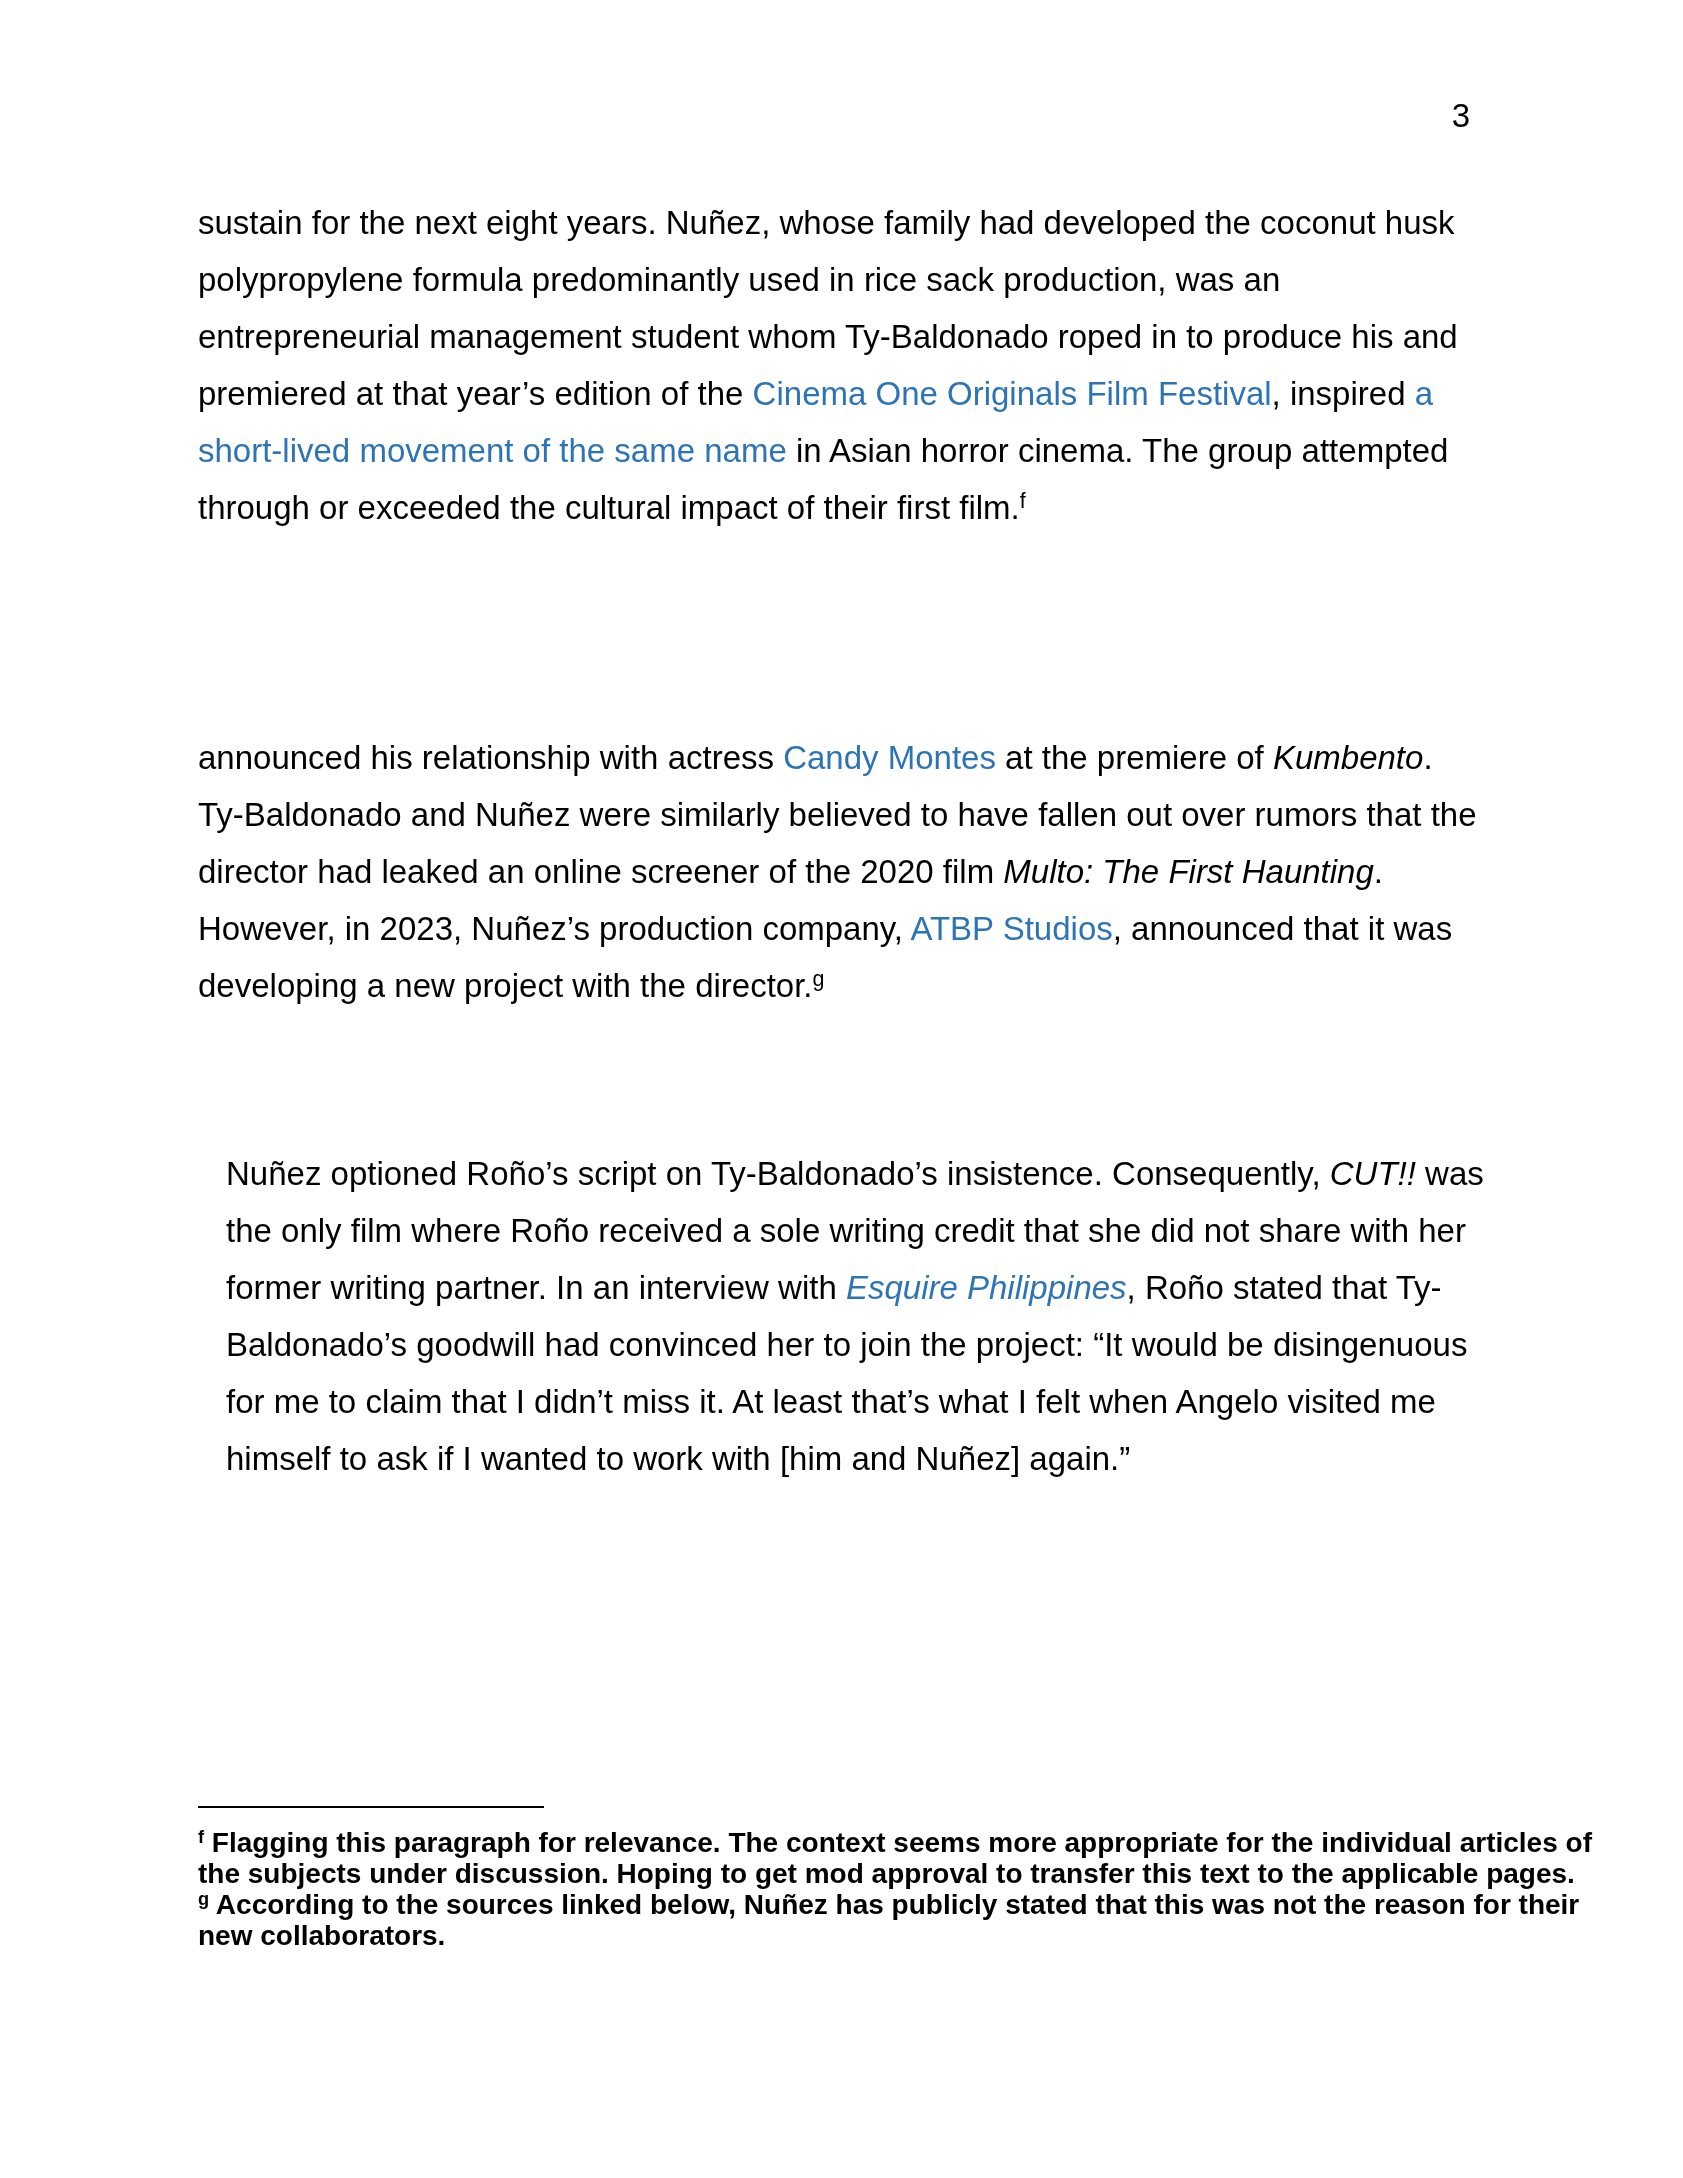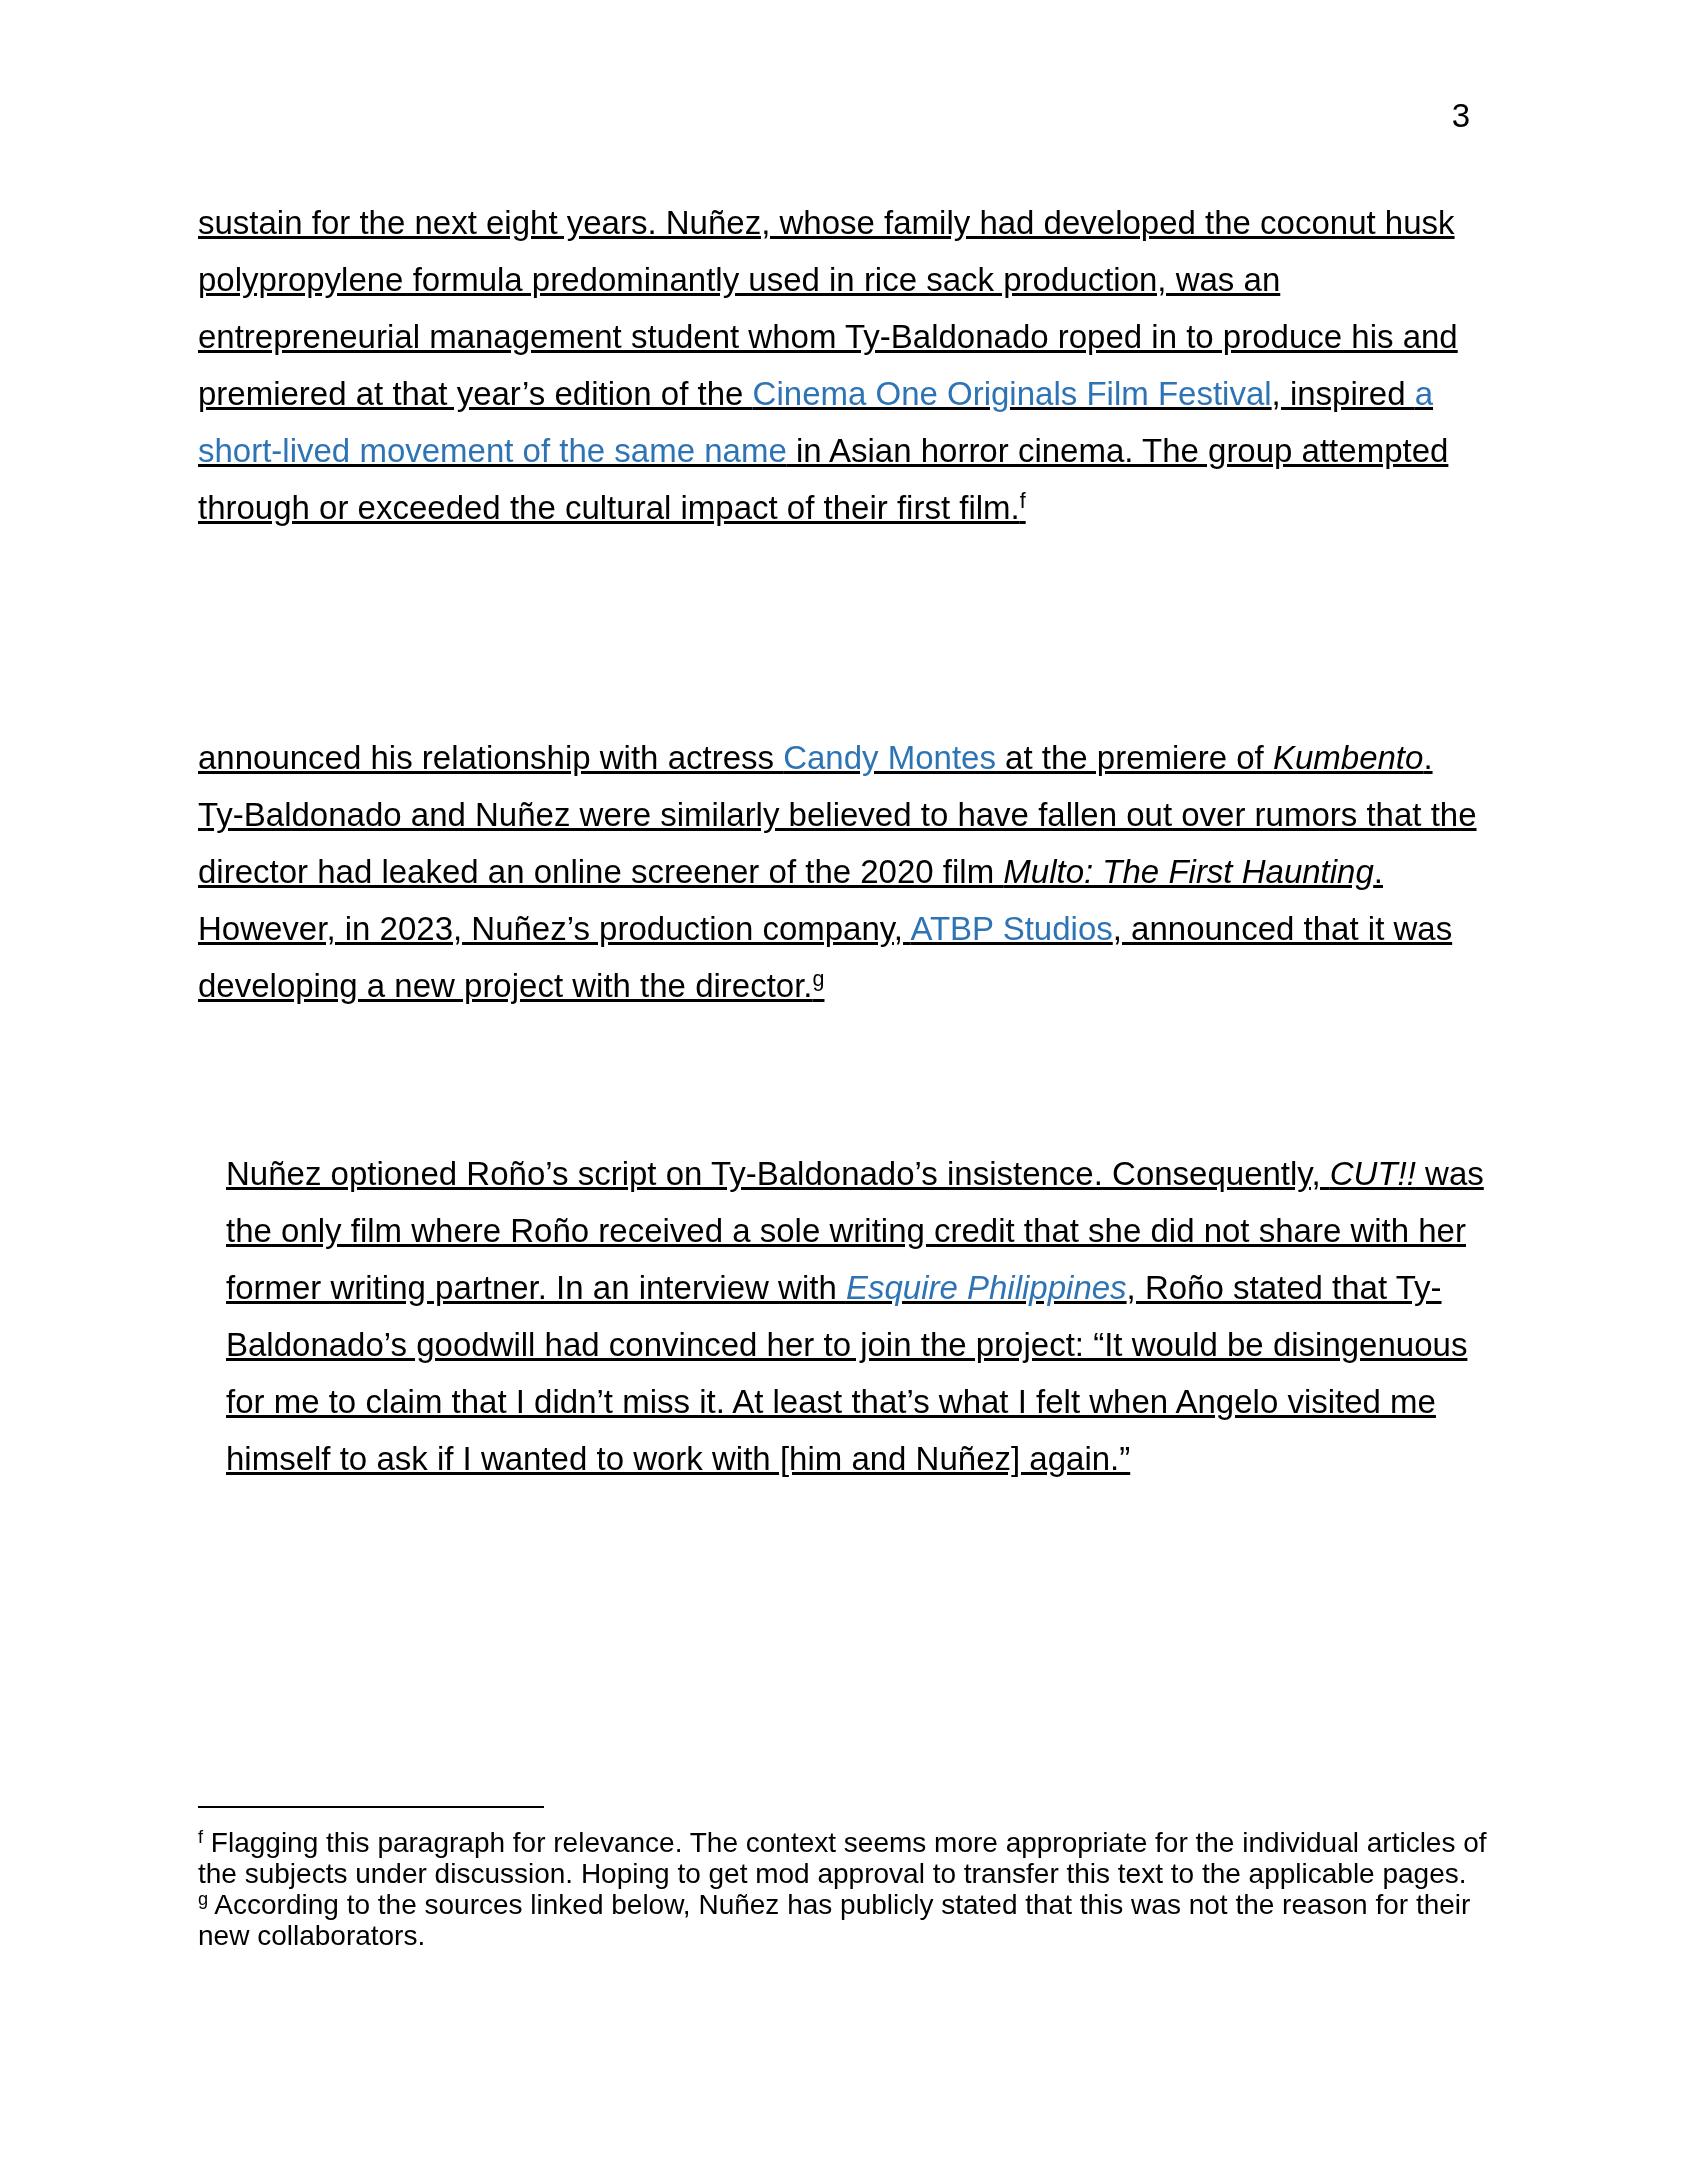--- a/index.html
+++ b/index.html
@@ -29,38 +29,38 @@
   .para{
     position:absolute;
     left:198px;
     width:1386px;
   }
   .para .line{
     height:57px;
     line-height:57px;
     font-size:33px;
     white-space:pre;
-    text-decoration:underline;
   }
   .para-1{top:194px;}
   .para-2{top:729px;}
   .para-3{top:1145px;margin-left:28px;}
   .fn-sep{
     position:absolute;
     left:198px;
     top:1806px;
     width:346px;
     height:0;
     border-top:2px solid var(--text);
   }
   .footnotes{
     position:absolute;
     left:198px;
     top:1827px;
     width:1386px;
+    font-weight:bold;
   }
   .footnotes .line{
     height:31px;
     line-height:31px;
     font-size:28px;
     white-space:pre;
   }
   .link{color:var(--link);cursor:pointer;}
   .i{font-style:italic;}
   .sup{font-size:0.65em;position:relative;top:-0.5em;}

